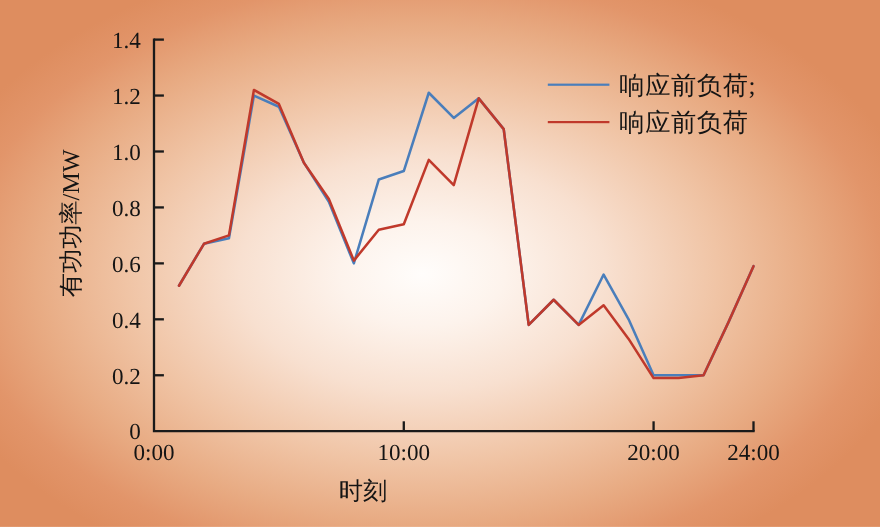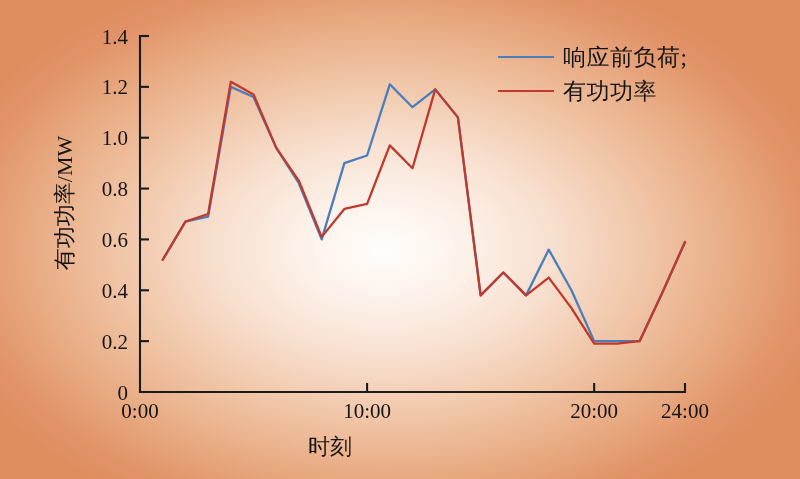--- a/index.html
+++ b/index.html
@@ -80,21 +80,21 @@
     top: 188px;
     width: 180px;
     text-align: center;
     transform: rotate(-90deg);
     transform-origin: center center;
   }
 
   #legend {
     position: absolute;
     left: 498px;
-    top: 42px;
+    top: 62px;
     display: flex;
     flex-direction: column;
     gap: 4px;
   }
   .legend-row {
     display: flex;
     align-items: center;
     gap: 9px;
     height: 30px;
   }
@@ -157,17 +157,17 @@
 
   <div class="axis-title" id="xlabel">时刻</div>
 
   <div id="legend">
     <div class="legend-row">
       <span class="legend-swatch" style="border-top-color: rgb(74, 126, 187);"></span>
       <span class="legend-text">响应前负荷;</span>
     </div>
     <div class="legend-row">
       <span class="legend-swatch" style="border-top-color: rgb(192, 57, 43);"></span>
-      <span class="legend-text">有功功率</span>
+      <span class="legend-text">响应前负荷</span>
     </div>
   </div>
 
 </div>
 
 </body></html>

